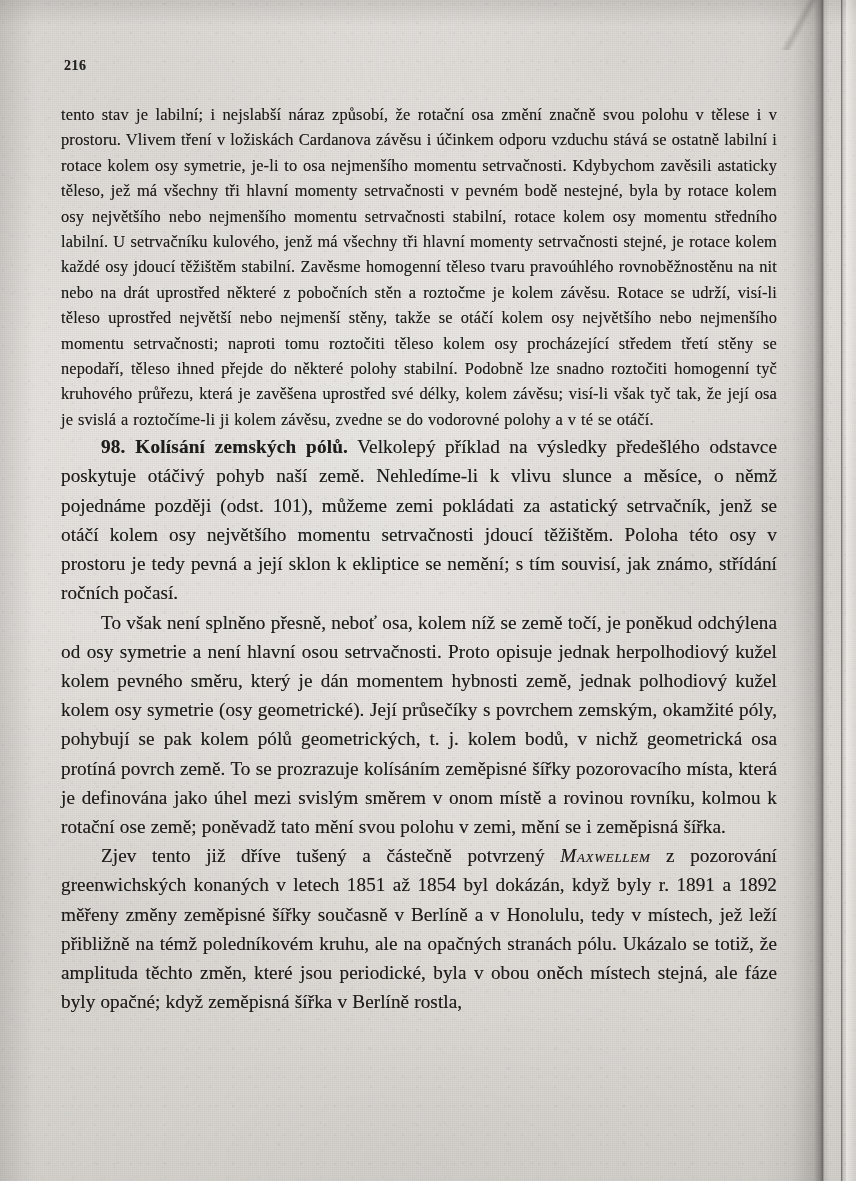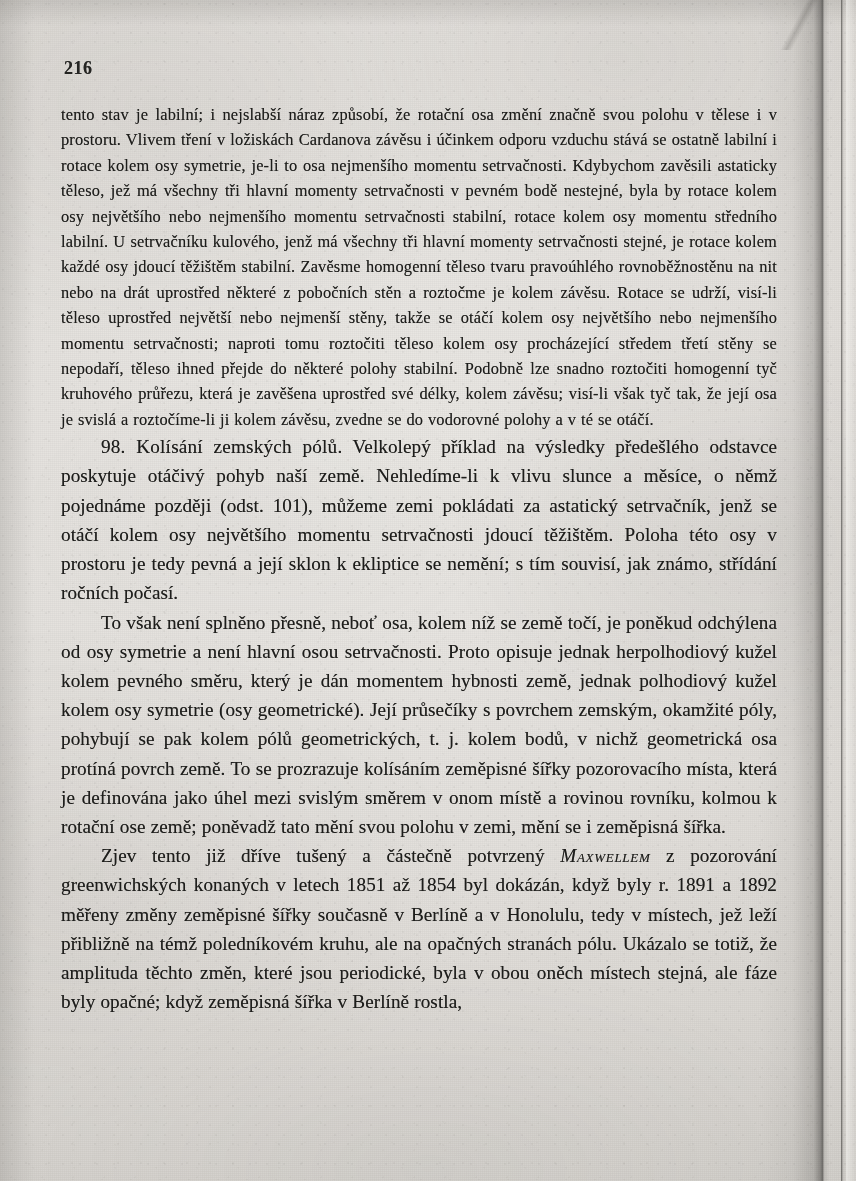--- a/index.html
+++ b/index.html
@@ -111,21 +111,21 @@
 
   
   #content {
     position: absolute;
     inset: 0;
   }
   .folio {
     position: absolute;
     left: 64px;
     top: 58px;
-    font-size: 18px;
+    font-size: 14px;
     font-weight: bold;
     letter-spacing: .5px;
     color: #242422;
     text-shadow: 0 0 .6px rgba(0,0,0,.45);
   }
   .textblock {
     position: absolute;
     left: 61px;
     top: 102px;
     width: 716px;
@@ -145,21 +145,21 @@
     word-spacing: .6px;
   }
   p.big {
     font-size: 19.2px;
     line-height: 29.2px;
     letter-spacing: .05px;
     word-spacing: .3px;
   }
   p.indent { text-indent: 40px; }
   .sect-head {
-    font-weight: normal;
+    font-weight: bold;
     letter-spacing: .2px;
   }
   .smallcaps {
     font-variant: small-caps;
     letter-spacing: .7px;
     font-style: italic;
   }
   
   #ink-fade {
     position: absolute;

